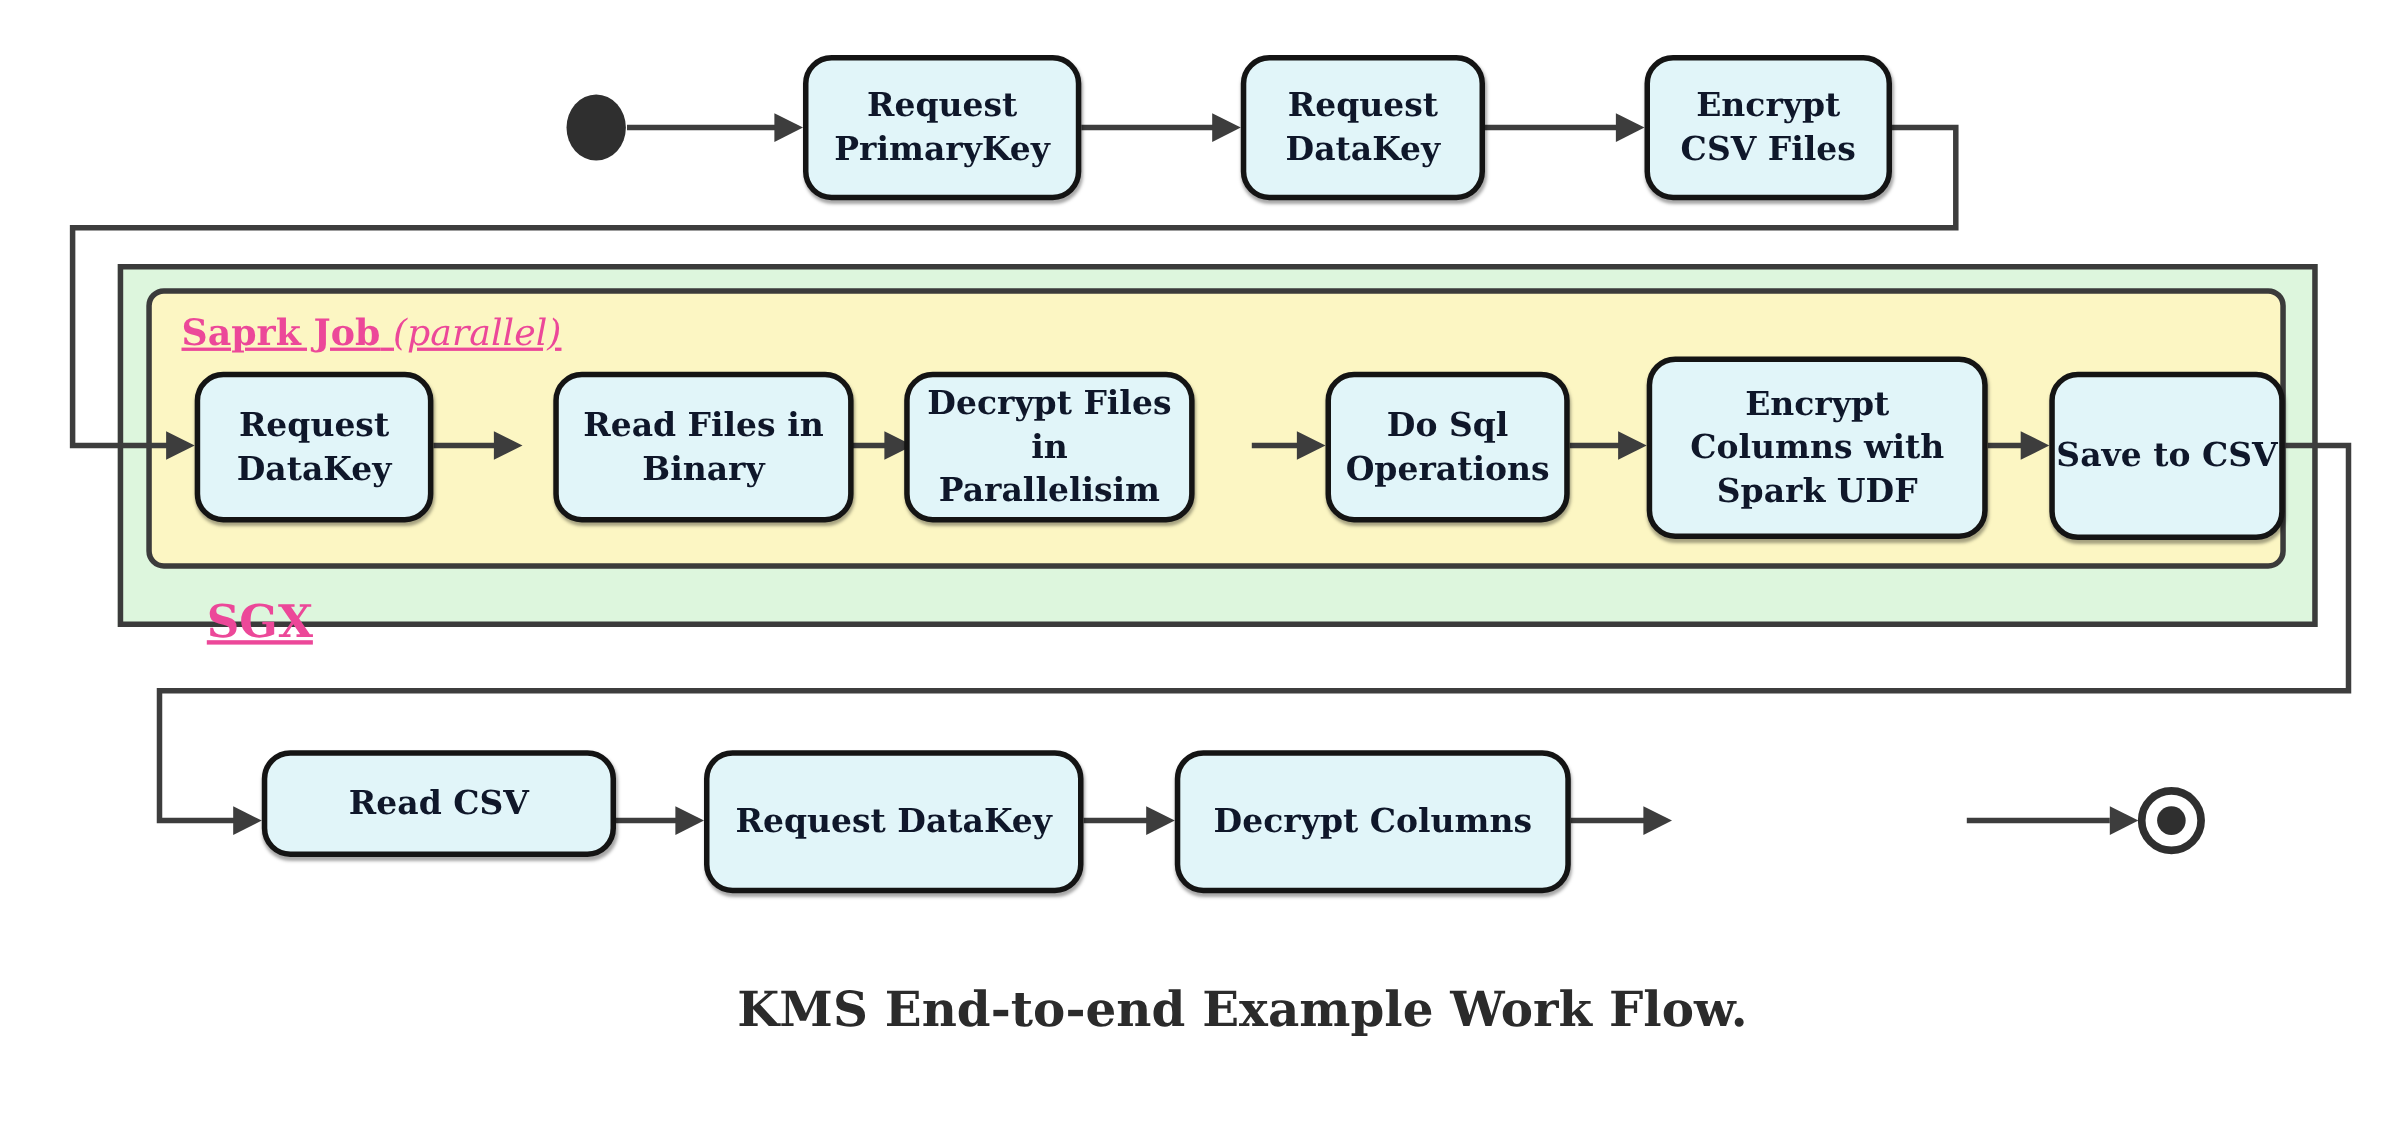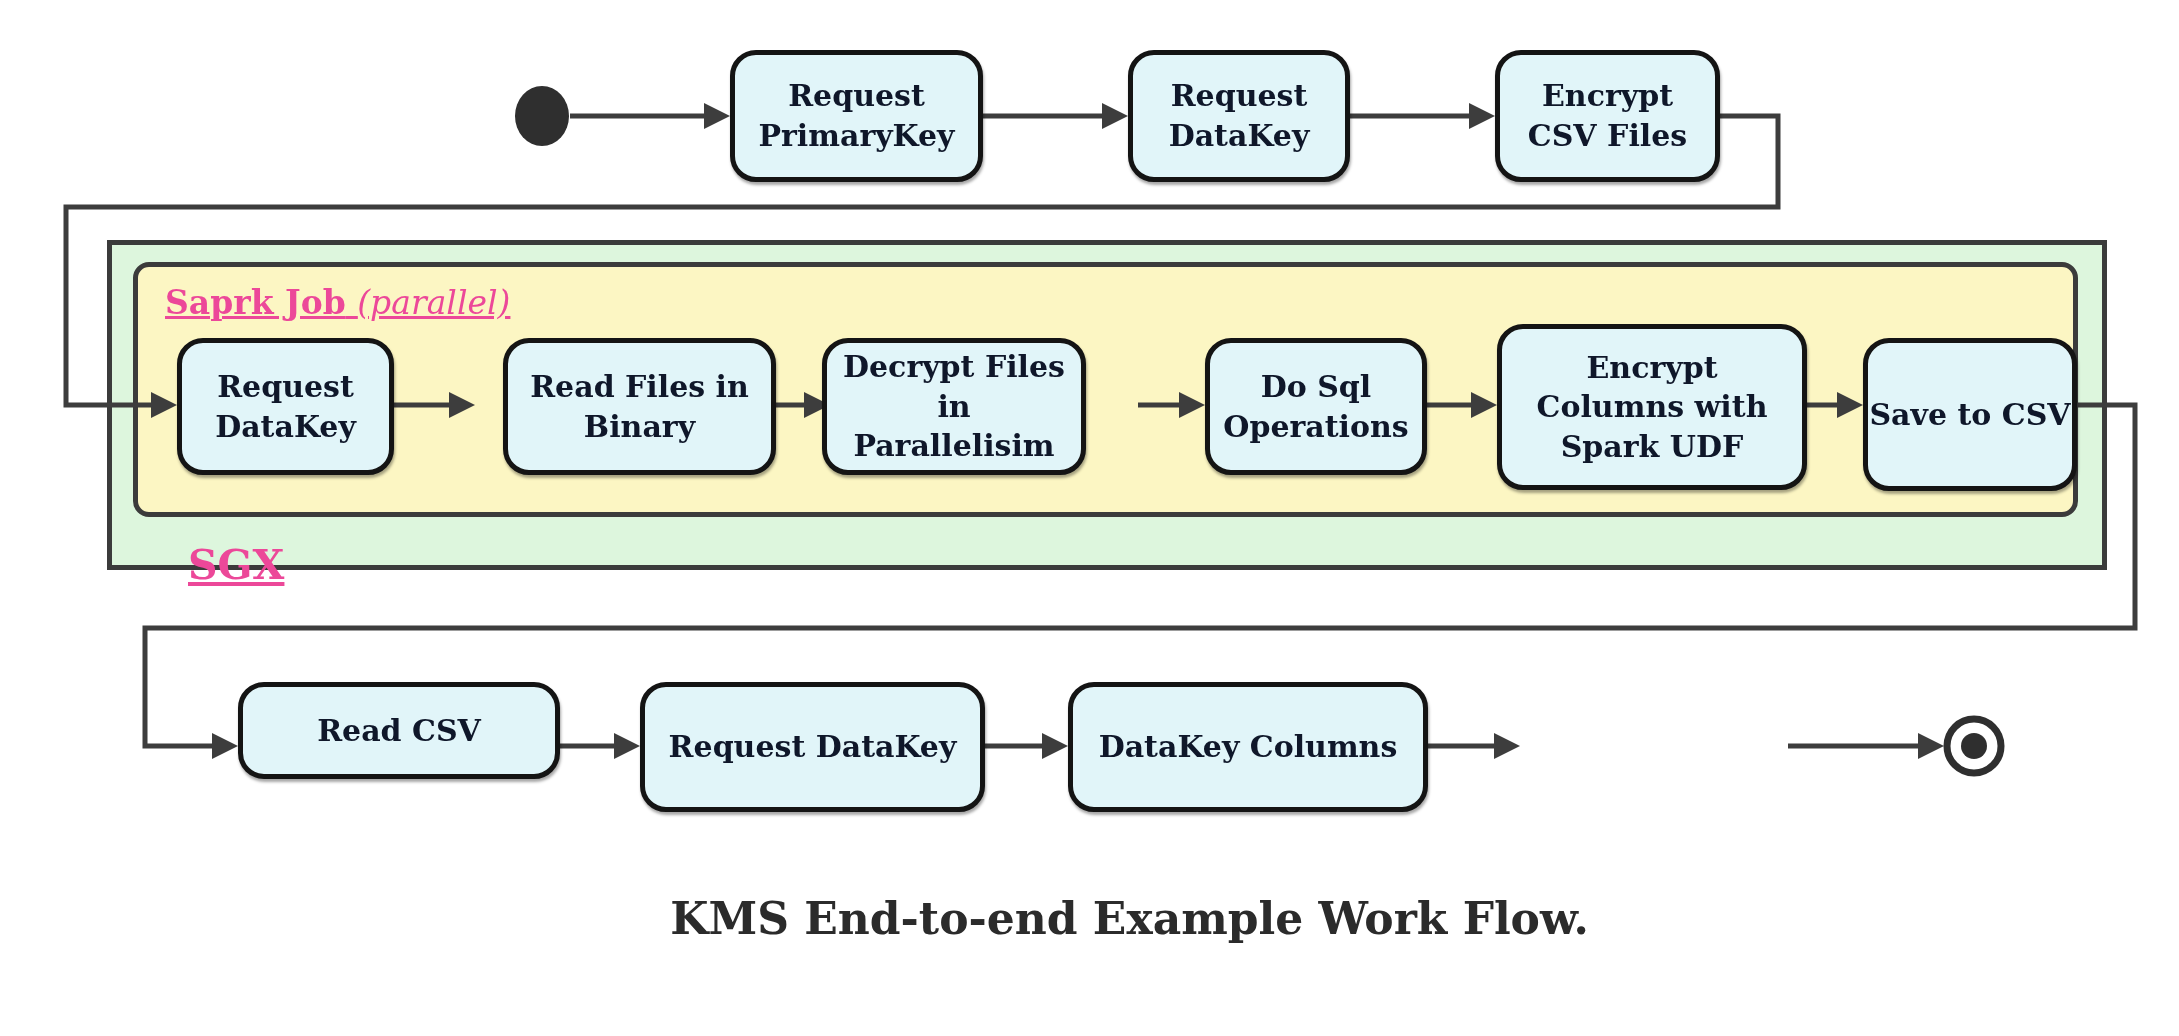--- a/index.html
+++ b/index.html
@@ -114,17 +114,17 @@
 Parallelisim</div>
   <div class="node" style="left:1205px;top:338px;width:222px;height:137px;">Do Sql
 Operations</div>
   <div class="node" style="left:1497px;top:324px;width:310px;height:166px;">Encrypt
 Columns with
 Spark UDF</div>
   <div class="node" style="left:1863px;top:338px;width:214px;height:153px;">Save to CSV</div>
 
   <div class="node" style="left:238px;top:682px;width:322px;height:97px;">Read CSV</div>
   <div class="node" style="left:640px;top:682px;width:345px;height:130px;">Request DataKey</div>
-  <div class="node" style="left:1068px;top:682px;width:360px;height:130px;">DataKey Columns</div>
+  <div class="node" style="left:1068px;top:682px;width:360px;height:130px;">Decrypt Columns</div>
 
   <div class="caption">KMS End-to-end Example Work Flow.</div>
 
 </div>
 
 </body></html>

